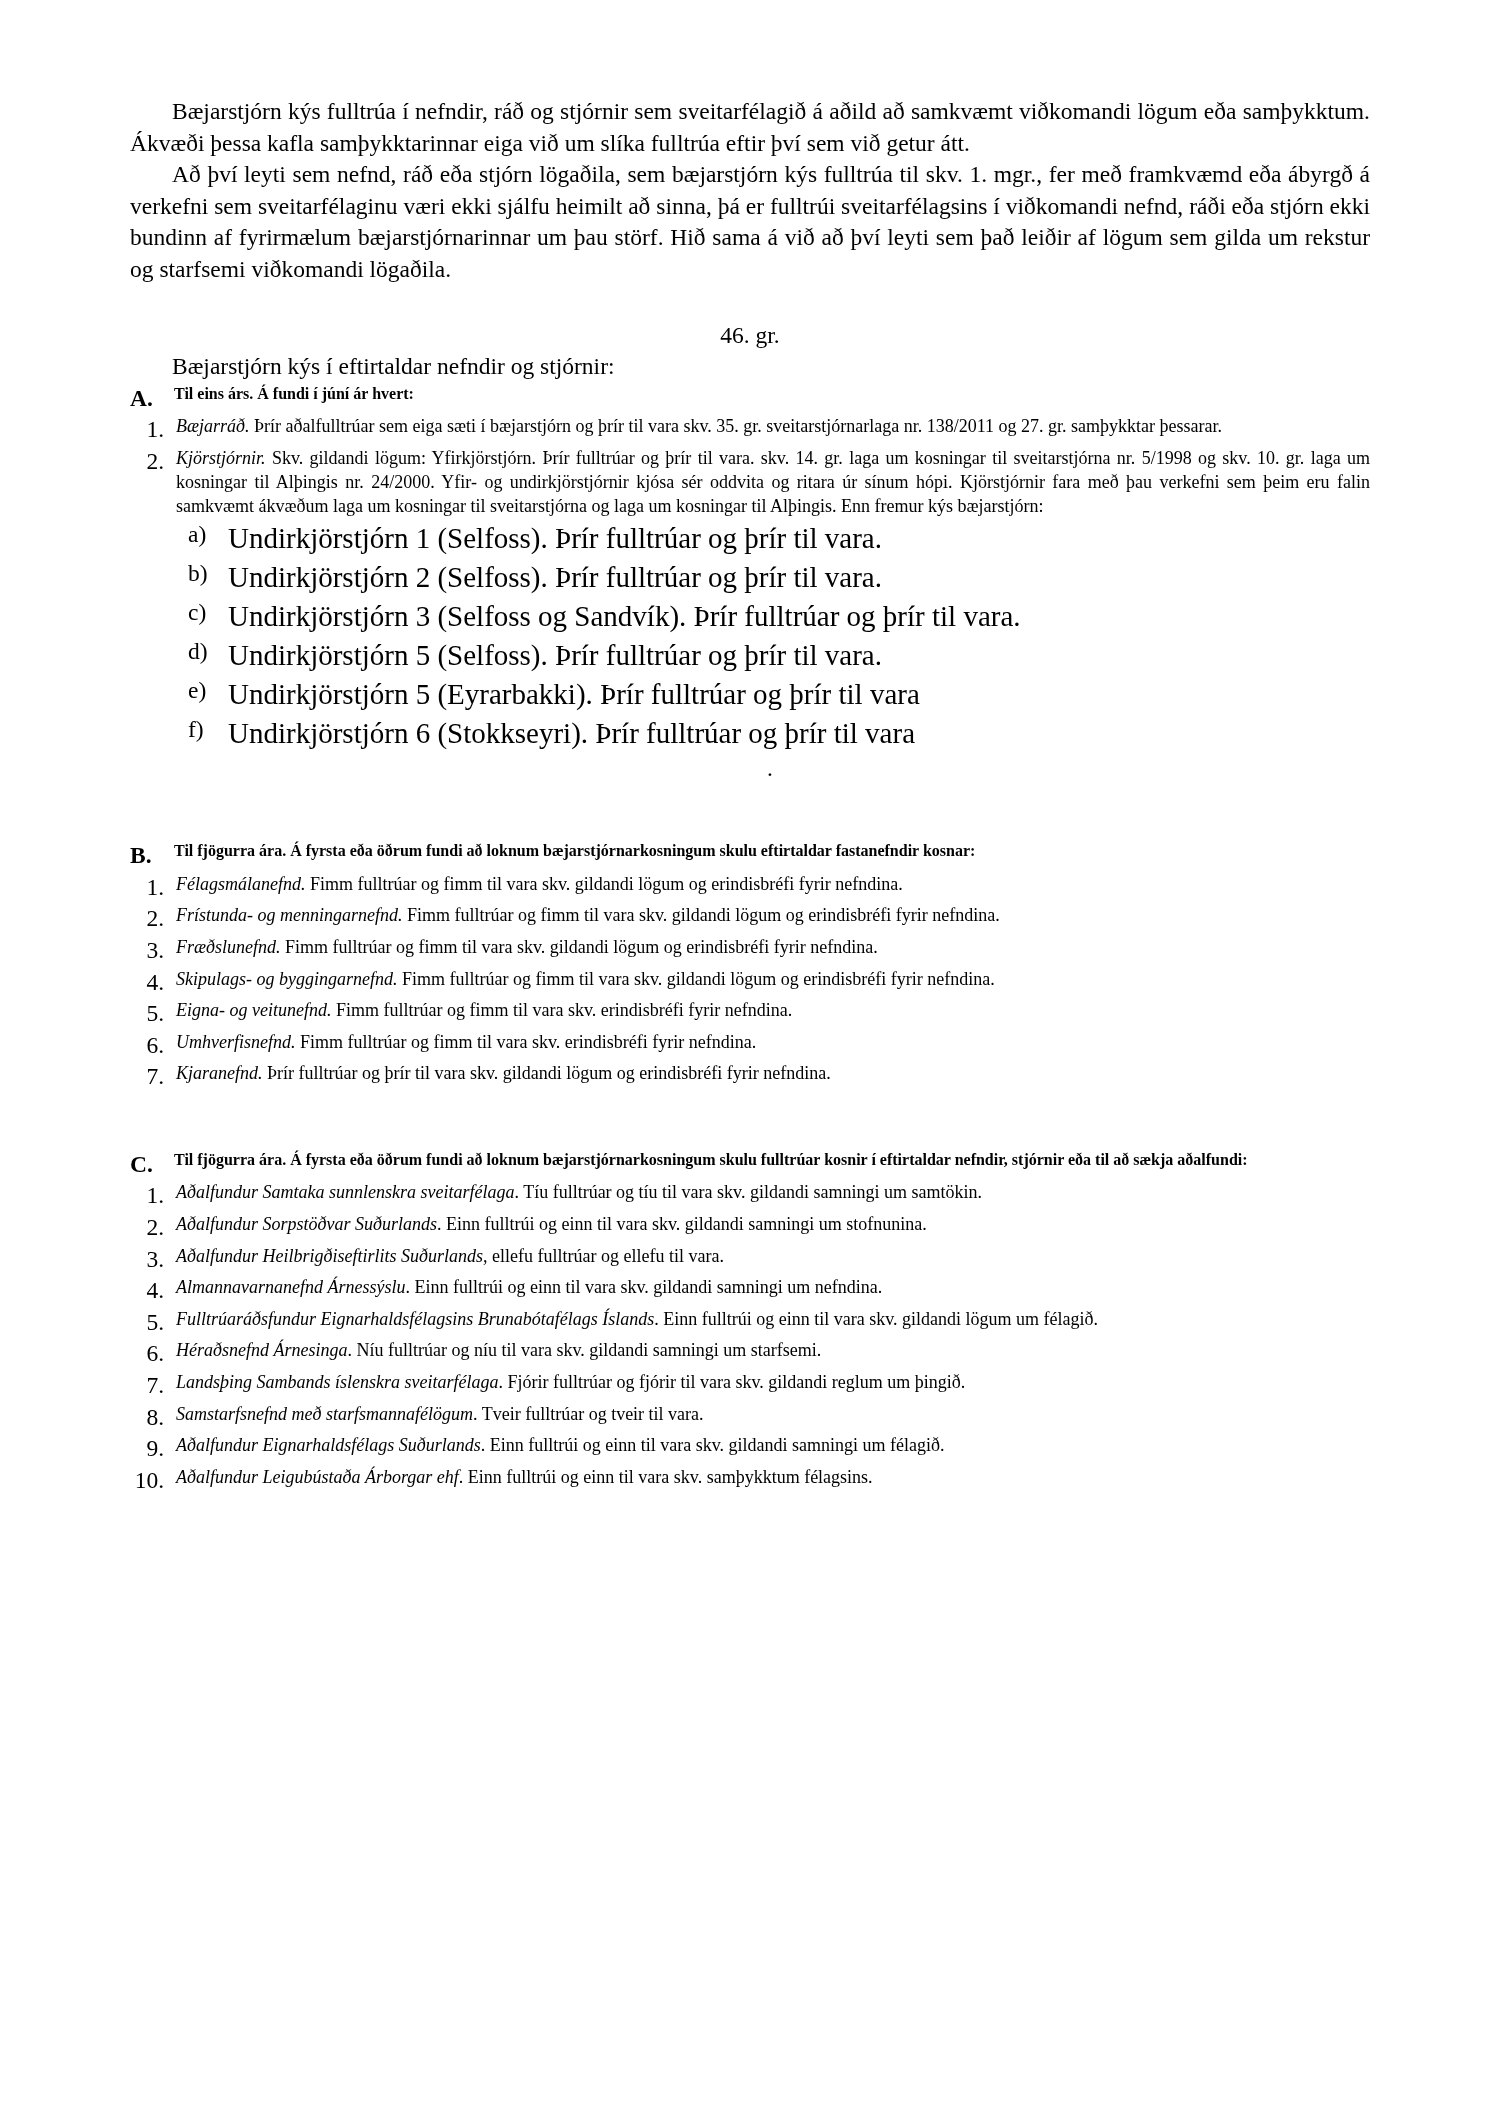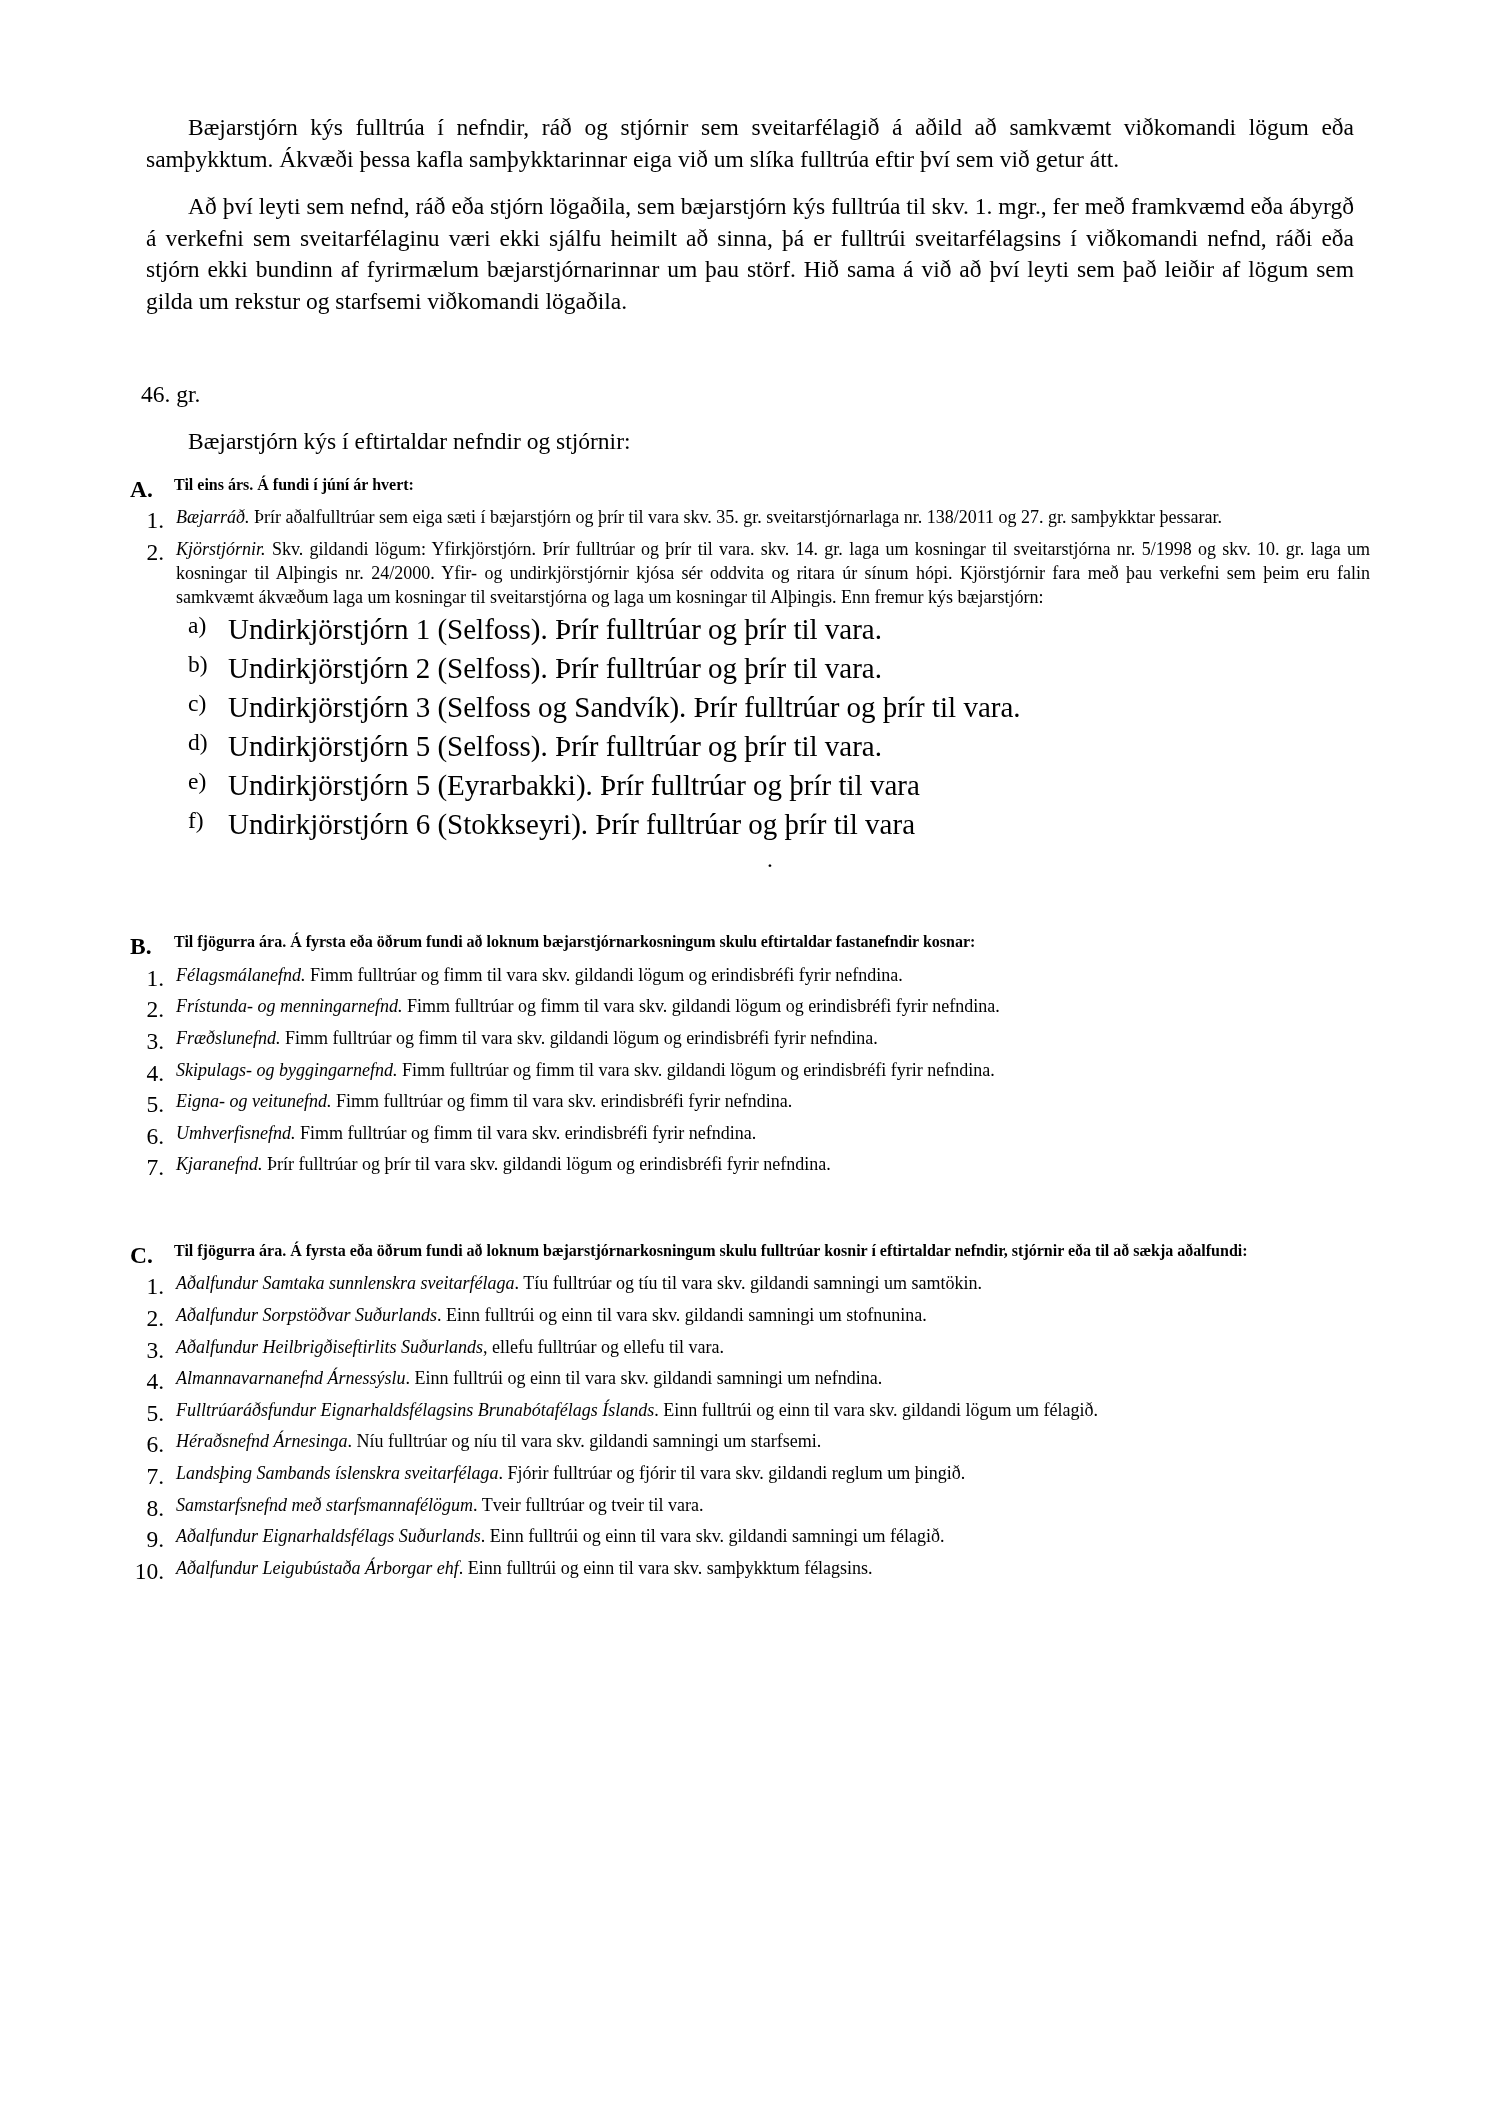--- a/index.html
+++ b/index.html
@@ -18,30 +18,31 @@
     min-height: 2122px;
     box-sizing: border-box;
     padding: 96px 130px 60px 130px;
   }
   p, li, div {
     font-size: 23.5px;
     line-height: 1.345;
   }
   .para {
     text-align: justify;
-    margin: 16px;
+    margin: 0;
   }
   .indent {
     text-indent: 42px;
   }
   .spacer-lg { height: 34px; }
   .spacer-md { height: 22px; }
 
   .center {
-    margin: 11px;
+    text-align: center;
+    margin: 0;
   }
   .italic { font-style: italic; }
 
   
   .section {
     display: flex;
     align-items: flex-start;
     margin: 0;
   }
   .section-marker {

